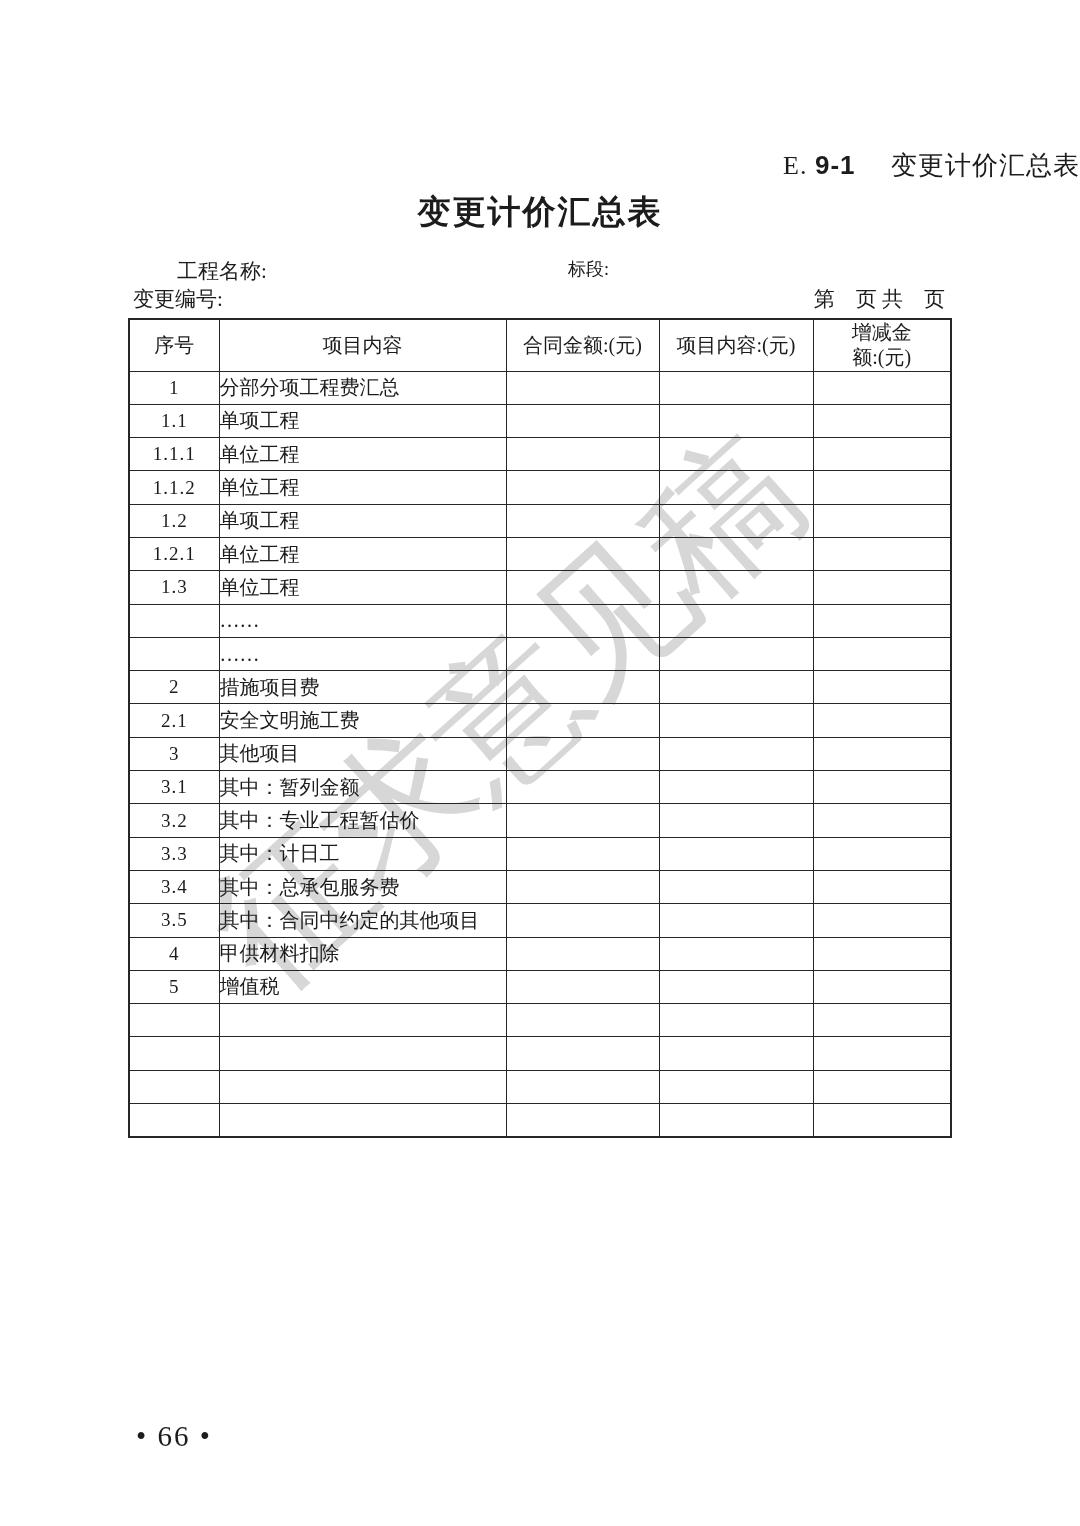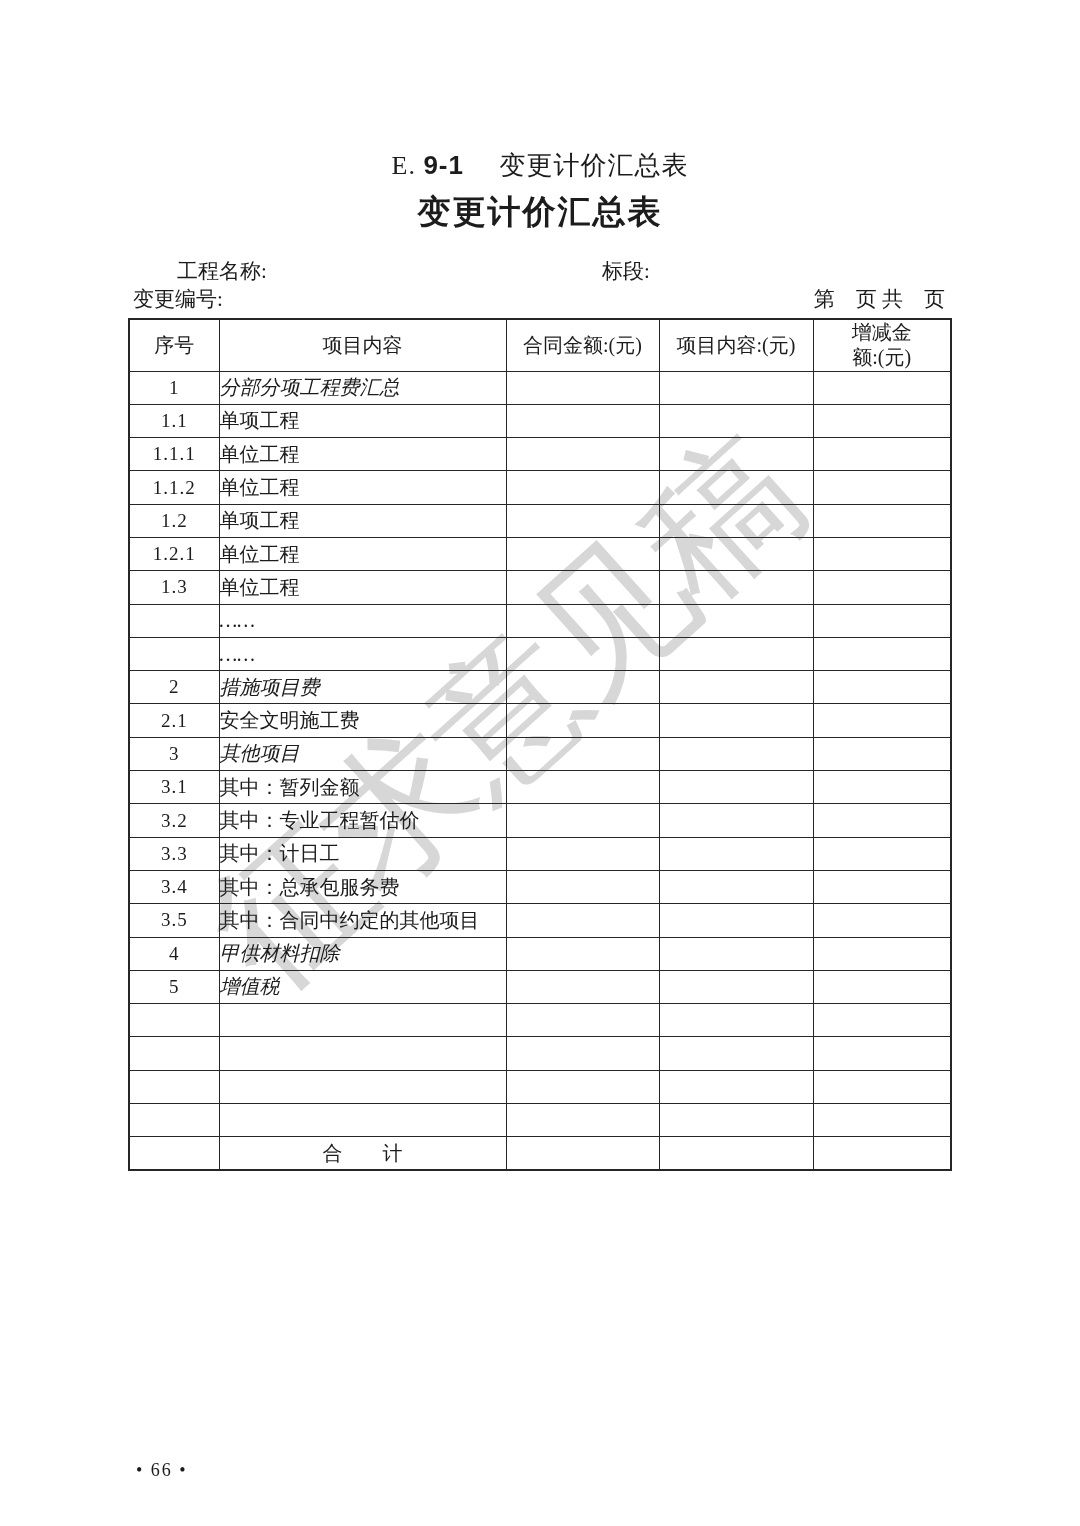--- a/index.html
+++ b/index.html
@@ -19,36 +19,36 @@
     font-size:150px;
     letter-spacing:-5px;
     color:#d7d7d7;
     white-space:nowrap;
     z-index:1;
     user-select:none;
   }
   .layer { position:absolute; z-index:2; }
   .doc-label {
     top:148px; left:0; width:100%;
-    text-align:center;
+    text-align:right;
     font-size:26px;
     letter-spacing:1px;
   }
   .doc-label .code-e { font-family:"Liberation Serif","DejaVu Serif",serif; }
   .doc-label .code-num { font-family:"Liberation Sans","DejaVu Sans",sans-serif; font-weight:bold; }
   .doc-label .label-title { margin-left:28px; }
   .subtitle {
     top:190px; left:0; width:100%;
     text-align:center;
     font-size:33px; font-weight:bold;
     letter-spacing:2px;
     margin:0;
   }
   .meta-project  { left:133px; top:257px; font-size:21px;margin-left:44px; }
-  .meta-section  { left:602px; top:257px; font-size:21px; }
+  .meta-section  { left:568px; top:257px; font-size:18px; }
   .meta-changeno { left:133px; top:285px; font-size:21px; }
   .meta-page     { right:135px; top:285px; font-size:21px; }
 
   table.main {
     position:absolute;
     left:128px; top:318px;
     width:822px;
     border-collapse:collapse;
     table-layout:fixed;
     z-index:2;
@@ -67,29 +67,28 @@
   table.main thead tr { height:52px; }
   table.main tbody tr { height:33.3px; }
   table.main th {
     text-align:center;
     line-height:1.25;
     white-space:pre-line;
   }
   td.c-no { text-align:center; font-size:19px; letter-spacing:1px; }
   td.c-content { text-align:left; }
   td.c-total { text-align:center; }
-  .ind-0 { padding-left:10px;font-style:italic; }
+  .ind-0 { padding-left:10px; }
   .ind-1 { padding-left:30px; }
   .ind-2 { padding-left:40px; }
   .ind-3 { padding-left:50px; }
   .footer {
     left:136px; top:1420px;
-    font-size:18px;
+    font-size:29px;
     letter-spacing:2px;
-    margin-top:40px;
   }
 </style>
 </head>
 <body>
 
 <div class="page">
 
   <div class="watermark" style="color: rgb(215, 215, 215);">征求意见稿</div>
 
   <div class="layer doc-label">
@@ -278,25 +277,18 @@
       <td></td>
       <td></td>
     </tr>
         <tr>
       <td class="c-no"></td>
       <td class="c-content ind-0"></td>
       <td></td>
       <td></td>
       <td></td>
     </tr>
-        <tr id="total-row">
-        <td class="c-no"></td>
-        <td class="c-total">合　　计</td>
-        <td></td>
-        <td></td>
-        <td></td>
-      </tr>
     </tbody>
   </table>
 
   <div class="layer footer">• 66 •</div>
 
 </div>
 
 </body></html>

